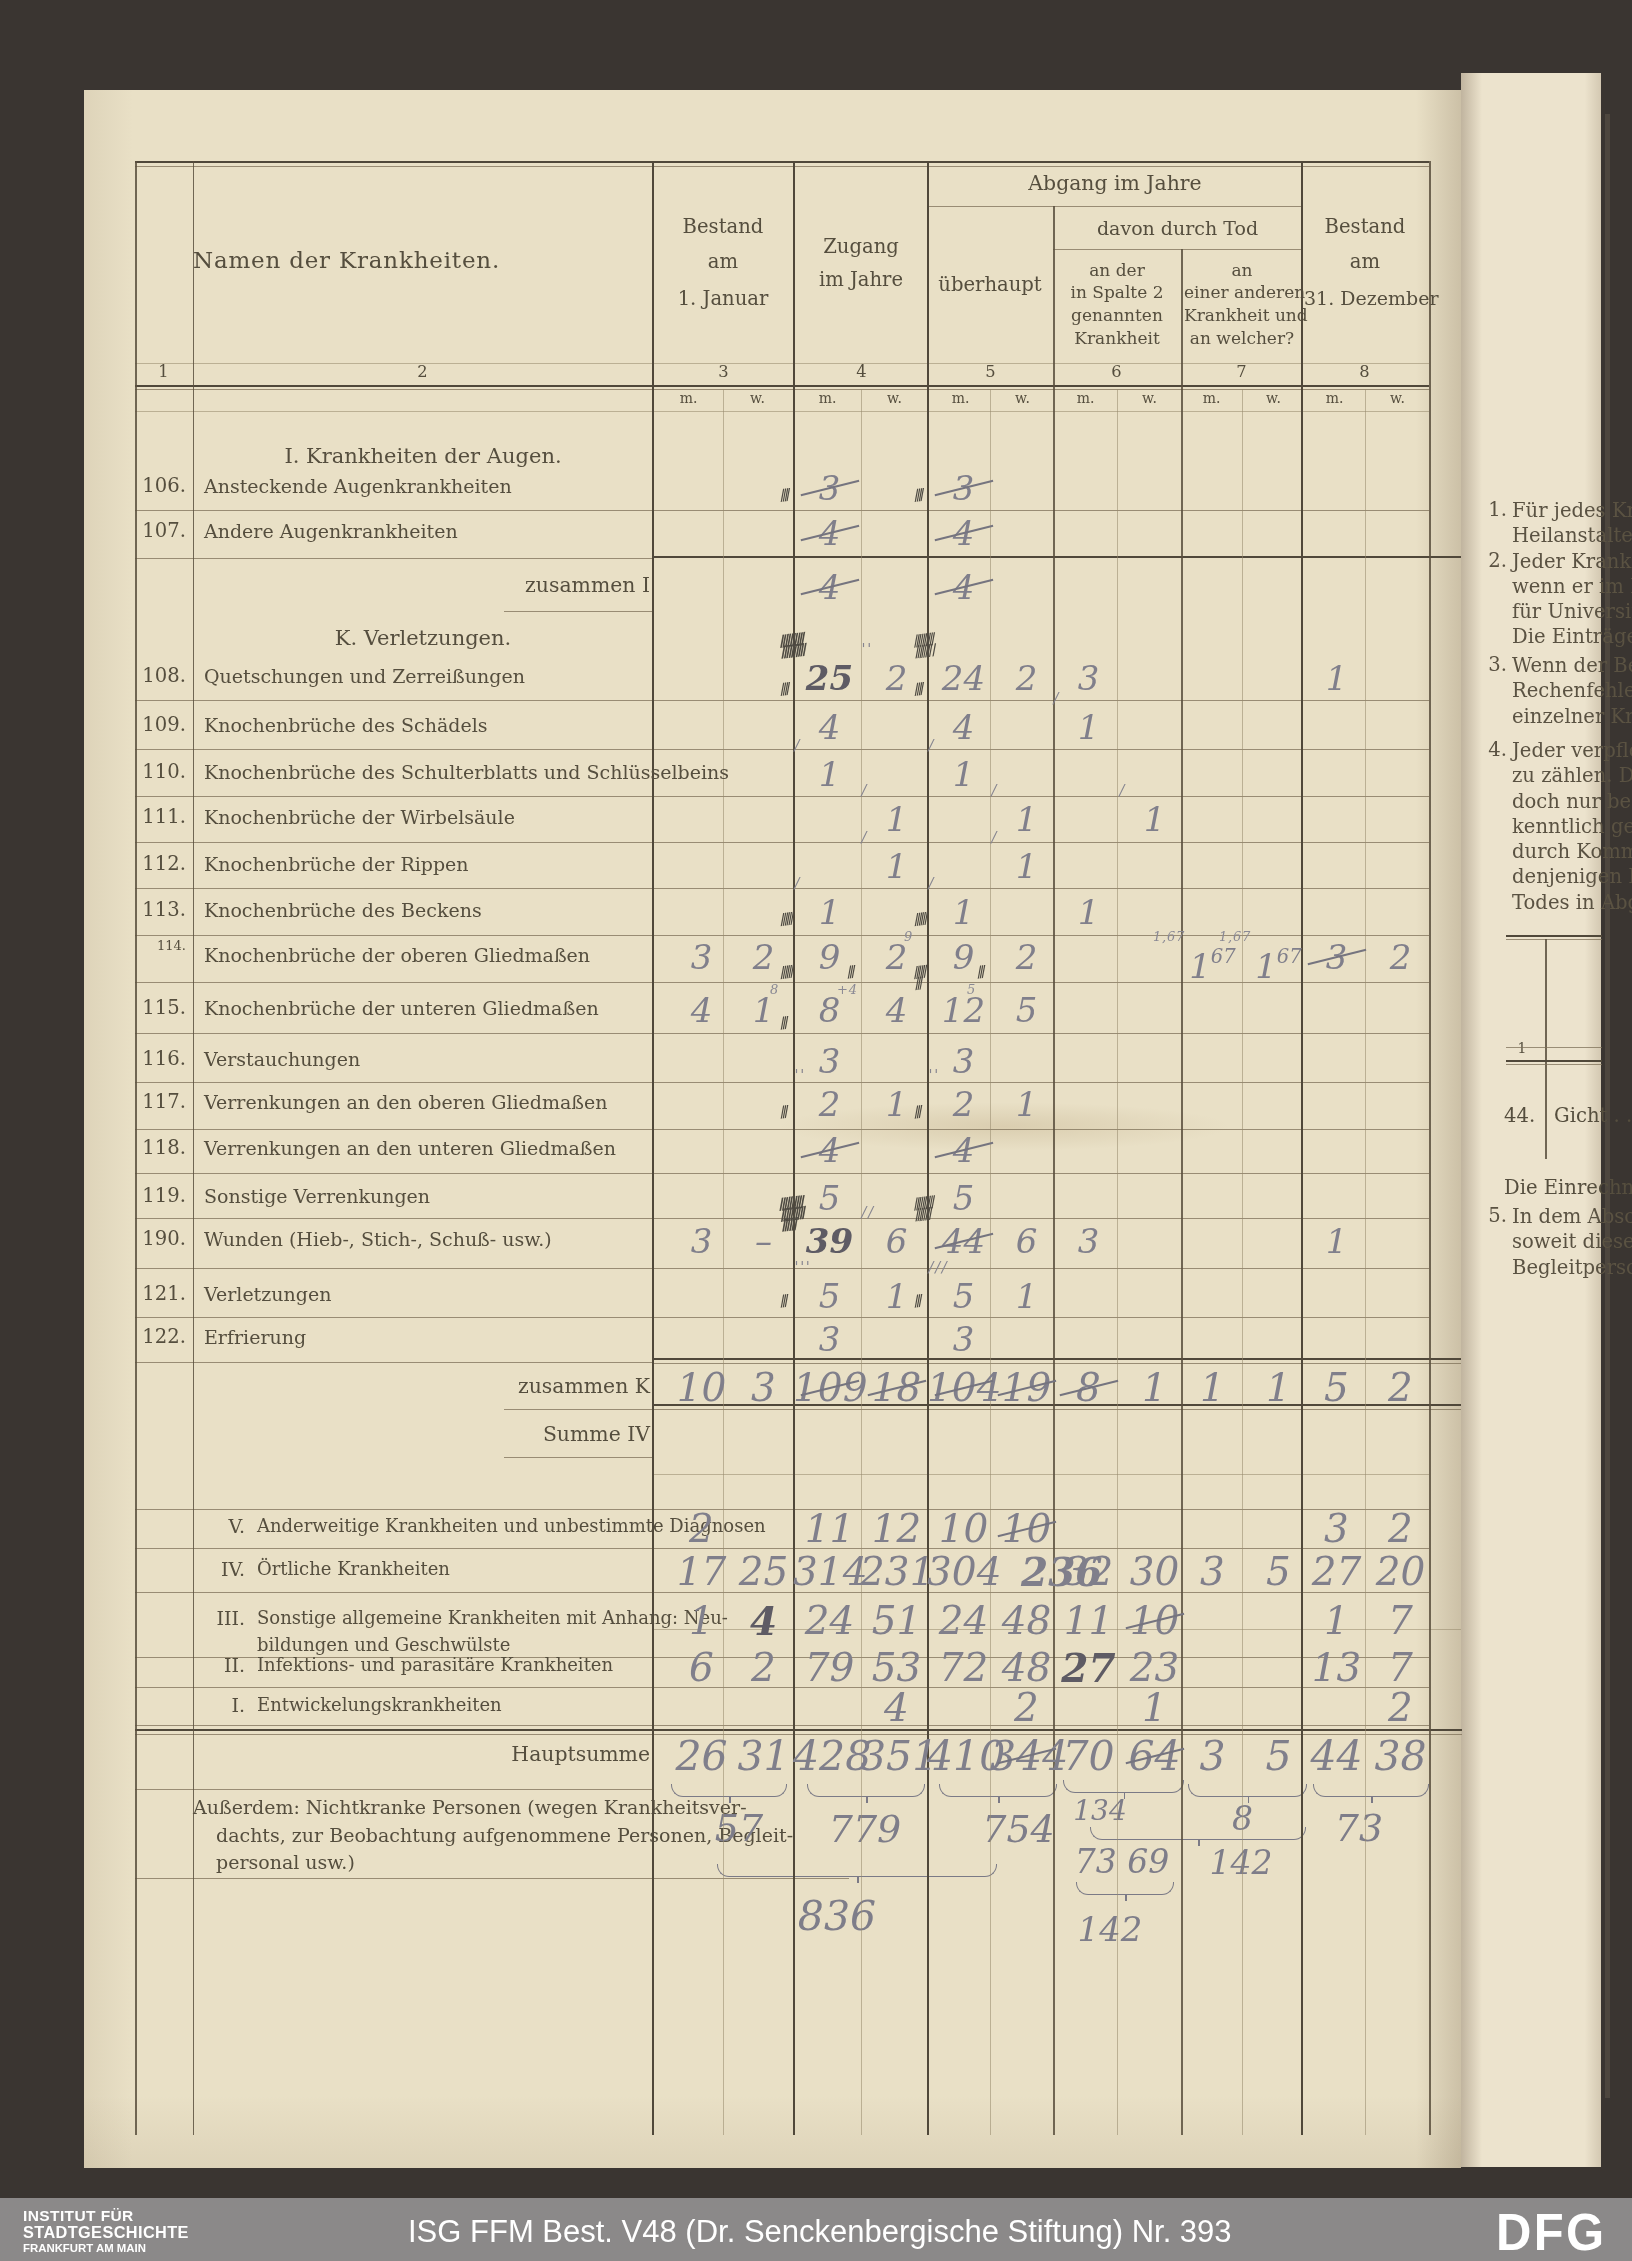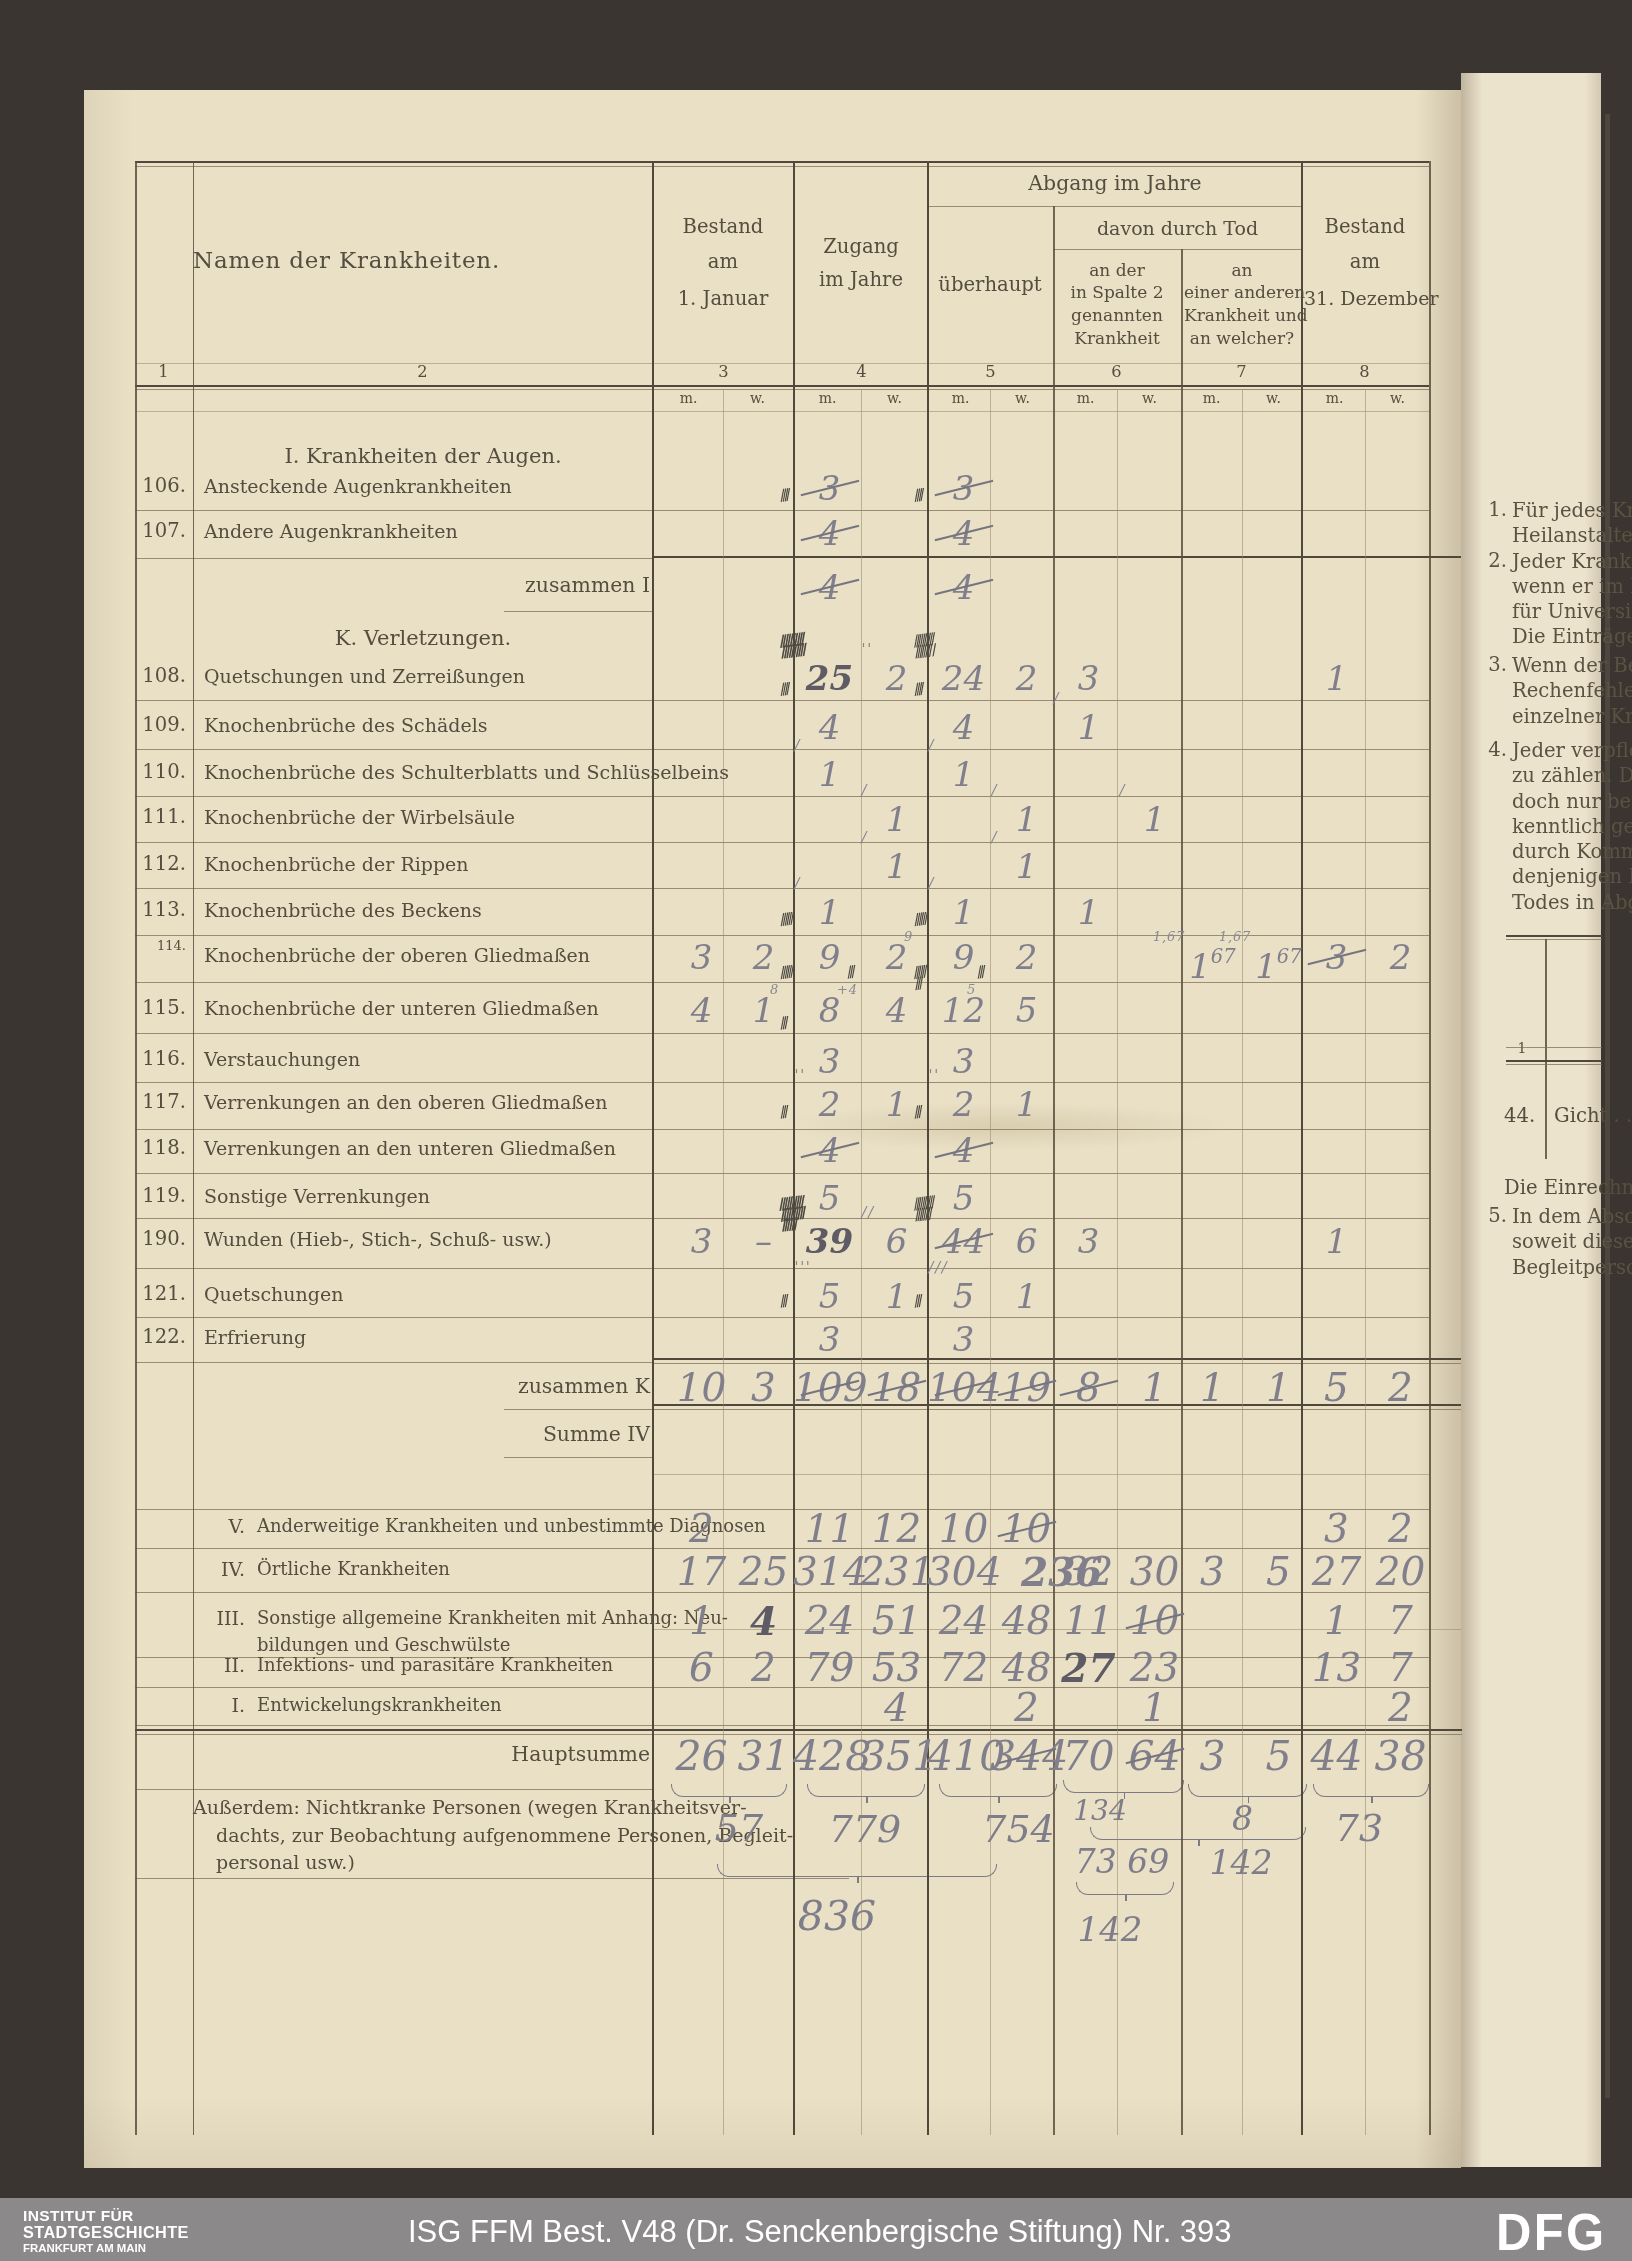--- a/index.html
+++ b/index.html
@@ -340,21 +340,21 @@
 //////</div></div>
       <div class="abs hw" style="left: 860px; top: 1.6px;"><span>6</span><div class="abs tk" style="">//</div></div>
       <div class="abs hw strike" style="left: 927px; top: 1.6px;"><span>44</span><div class="abs tl" style="">//////////
 ////////</div></div>
       <div class="abs hw" style="left: 990px; top: 1.6px;"><span>6</span></div>
       <div class="abs hw" style="left: 1052px; top: 1.6px;"><span>3</span></div>
       <div class="abs hw" style="left: 1300px; top: 1.6px;"><span>1</span></div>
     </div>
     <div class="abs rrow " style="top: 1271px;">
       <div class="abs print rt nw" style="left: 127px; top: 11.4px; width: 59px; font-size: 19.6px;">121.</div>
-      <div class="abs print rowlabel nw" style="left: 204px; top: 12.2px;">Quetschungen</div>
+      <div class="abs print rowlabel nw" style="left: 204px; top: 12.2px;">Verletzungen</div>
       <div class="abs hw" style="left: 793px; top: 1.6px;"><span>5</span><div class="abs tk" style="">'''</div></div>
       <div class="abs hw" style="left: 860px; top: 1.6px;"><span>1</span></div>
       <div class="abs hw" style="left: 927px; top: 1.6px;"><span>5</span><div class="abs tk" style="">///</div></div>
       <div class="abs hw" style="left: 990px; top: 1.6px;"><span>1</span></div>
     </div>
     <div class="abs rrow " style="top: 1314px;">
       <div class="abs print rt nw" style="left: 127px; top: 11.4px; width: 59px; font-size: 19.6px;">122.</div>
       <div class="abs print rowlabel nw" style="left: 204px; top: 12.2px;">Erfrierung</div>
       <div class="abs hw" style="left: 793px; top: 1.6px;"><span>3</span><div class="abs tl" style="">///</div></div>
       <div class="abs hw" style="left: 927px; top: 1.6px;"><span>3</span><div class="abs tl" style="">///</div></div>

